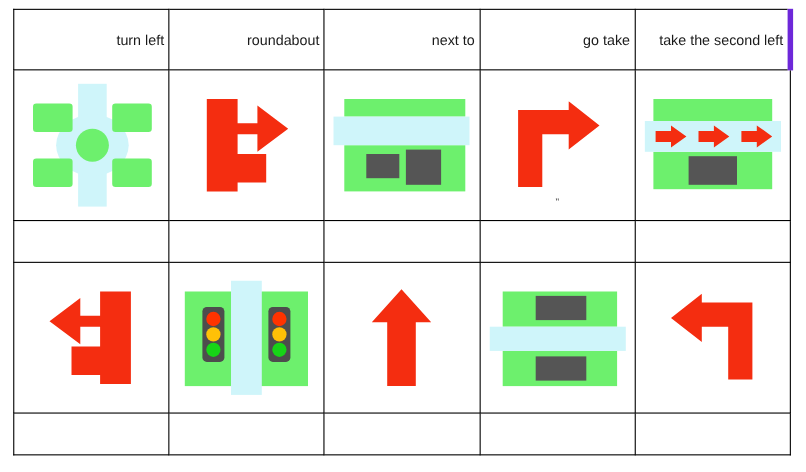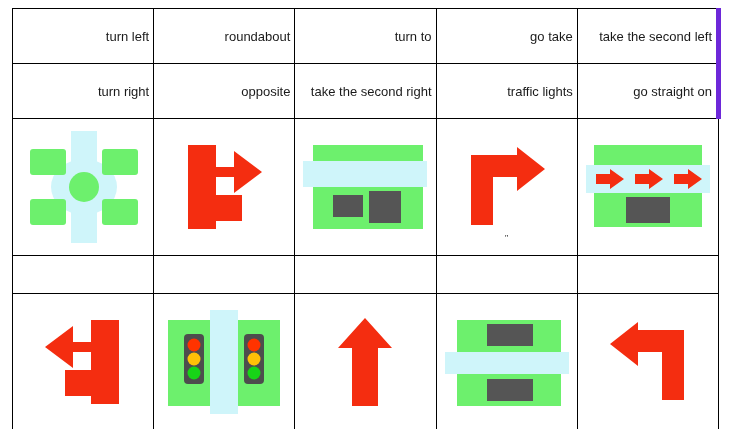--- a/index.html
+++ b/index.html
@@ -82,47 +82,30 @@
 
     <tbody>
         <tr class="text-row-first">
       <td class="text-cell edge-left">
         <span>turn left</span>
       </td>
       <td class="text-cell">
         <span>roundabout</span>
       </td>
       <td class="text-cell">
-        <span>turn to</span>
+        <span>next to</span>
       </td>
       <td class="text-cell">
         <span>go take</span>
       </td>
       <td class="text-cell edge-right">
         <span>take the second left</span>
       </td>
     </tr>
 
-    <tr class="text-row-second">
-      <td class="text-cell edge-left">
-        <span>turn right</span>
-      </td>
-      <td class="text-cell">
-        <span>opposite</span>
-      </td>
-      <td class="text-cell">
-        <span>take the second right</span>
-      </td>
-      <td class="text-cell">
-        <span>traffic lights</span>
-      </td>
-      <td class="text-cell edge-right">
-        <span>go straight on</span>
-      </td>
-    </tr>
 
     <tr>
       <td class="icon-cell">
         <div class="icon-wrap">
           <svg width="118" height="112" viewBox="0 0 118 112" aria-hidden="true">
             <rect x="47" y="0" width="26" height="112" fill="#CFF5FA"></rect>
             <ellipse cx="60" cy="56" rx="33" ry="28" fill="#CFF5FA"></ellipse>
             <circle cx="60" cy="56" r="15" fill="#6DF06D"></circle>
             <rect x="6" y="18" width="36" height="26" rx="3" fill="#6DF06D"></rect>
             <rect x="78" y="18" width="36" height="26" rx="3" fill="#6DF06D"></rect>

